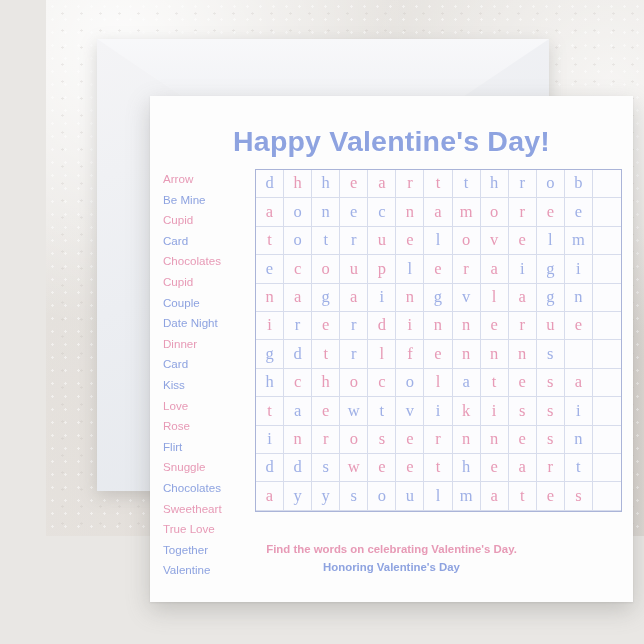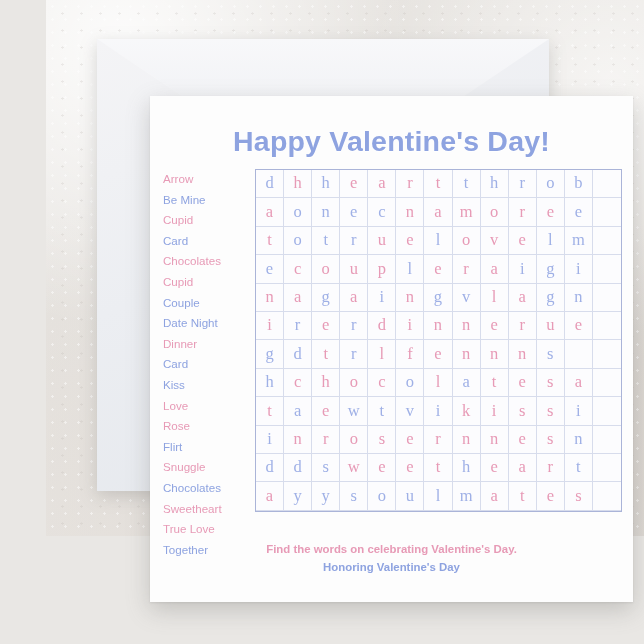--- a/index.html
+++ b/index.html
@@ -192,20 +192,21 @@
           <div class="word-item" style="color: rgb(142, 163, 224);">Card</div>
           <div class="word-item" style="color: rgb(142, 163, 224);">Kiss</div>
           <div class="word-item" style="color: rgb(231, 154, 182);">Love</div>
           <div class="word-item" style="color: rgb(231, 154, 182);">Rose</div>
           <div class="word-item" style="color: rgb(142, 163, 224);">Flirt</div>
           <div class="word-item" style="color: rgb(231, 154, 182);">Snuggle</div>
           <div class="word-item" style="color: rgb(142, 163, 224);">Chocolates</div>
           <div class="word-item" style="color: rgb(231, 154, 182);">Sweetheart</div>
           <div class="word-item" style="color: rgb(231, 154, 182);">True Love</div>
           <div class="word-item" style="color: rgb(142, 163, 224);">Together</div>
+          <div class="word-item" style="color: rgb(142, 163, 224);">Valentine</div>
         </div>
 
       <div id="puzzle">
           <div class="cell" style="color: rgb(159, 176, 230);">d</div>
           <div class="cell" style="color: rgb(231, 154, 182);">h</div>
           <div class="cell" style="color: rgb(159, 176, 230);">h</div>
           <div class="cell" style="color: rgb(231, 154, 182);">e</div>
           <div class="cell" style="color: rgb(231, 154, 182);">a</div>
           <div class="cell" style="color: rgb(231, 154, 182);">r</div>
           <div class="cell" style="color: rgb(231, 154, 182);">t</div>

